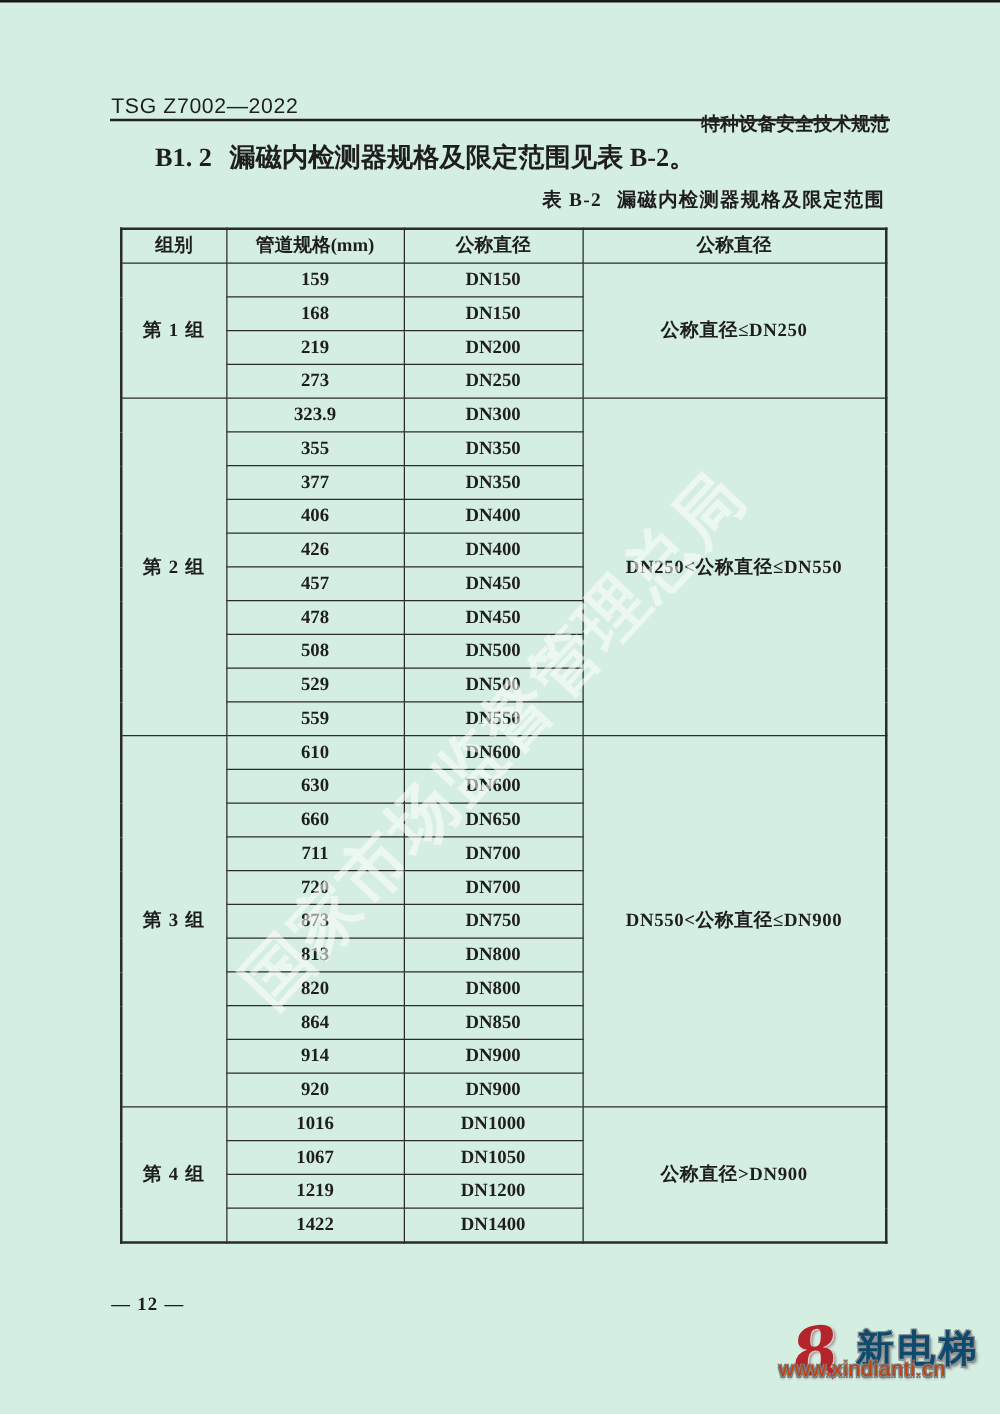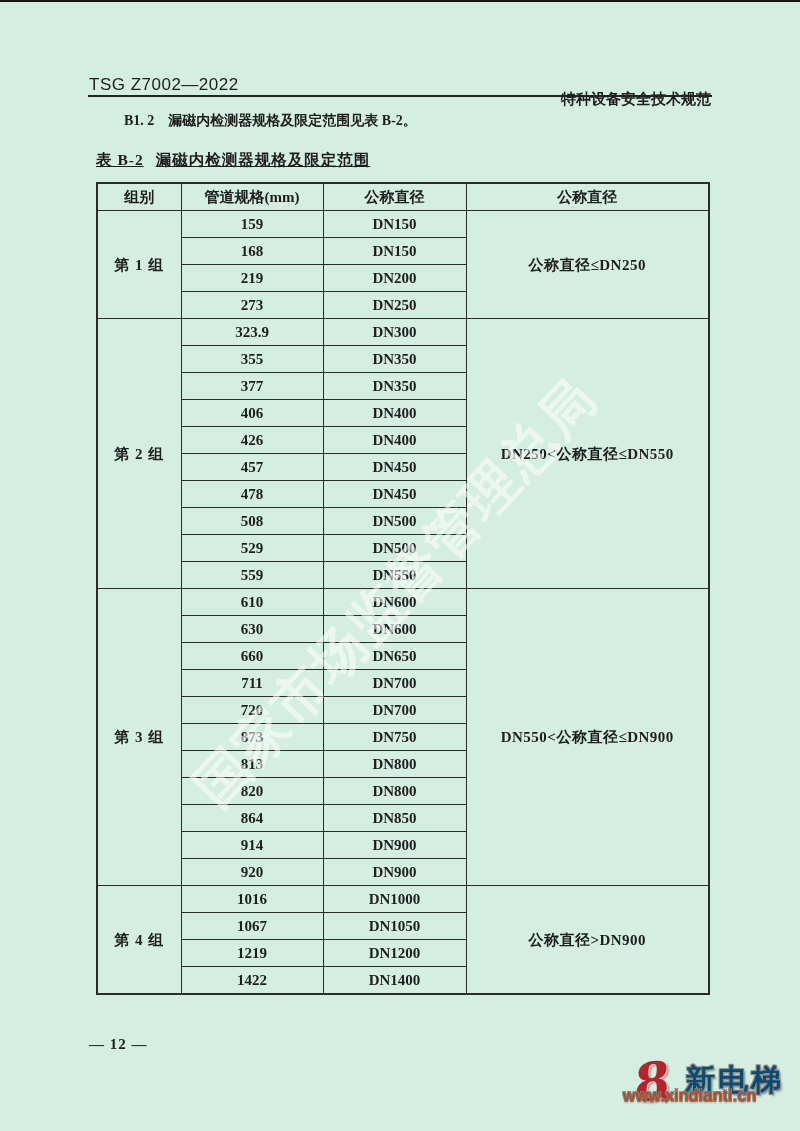--- a/index.html
+++ b/index.html
@@ -12,25 +12,25 @@
   .hdr-left{
     position:absolute;left:89px;top:75px;font-size:17px;font-weight:400;
     font-family:"Liberation Sans","DejaVu Sans",sans-serif;letter-spacing:.5px;
   }
   .hdr-right{
     position:absolute;right:89px;top:75px;font-size:15px;font-weight:700;
     font-family:"Liberation Sans","DejaVu Sans",sans-serif;
     margin-top:15px;
   }
   .hdr-rule{position:absolute;left:88px;top:95px;width:624px;height:2px;background:#222;}
-  .clause{position:absolute;left:124px;top:112px;font-size:14px;font-weight:700;}
+  .clause{position:absolute;left:124px;top:112px;font-size:21px;font-weight:700;}
   .clause .no{margin-right:14px;}
   .tbl-caption{
-    position:absolute;left:96px;top:150px;width:612px;text-align:left;
-    font-size:15.5px;font-weight:700;letter-spacing:1px;text-decoration:underline;
+    position:absolute;left:96px;top:150px;width:612px;text-align:right;
+    font-size:15.5px;font-weight:700;letter-spacing:1px;
   }
   .tbl-caption .cap-no{margin-right:12px;}
   table.spec{
     position:absolute;left:96px;top:182px;width:612px;
     border-collapse:collapse;table-layout:fixed;
     border:2px solid #2b2b2b;z-index:1;
   }
   table.spec th,table.spec td{
     border:1px solid #2b2b2b;text-align:center;vertical-align:middle;
     padding:0;font-size:15px;font-weight:600;height:26px;line-height:26px;

